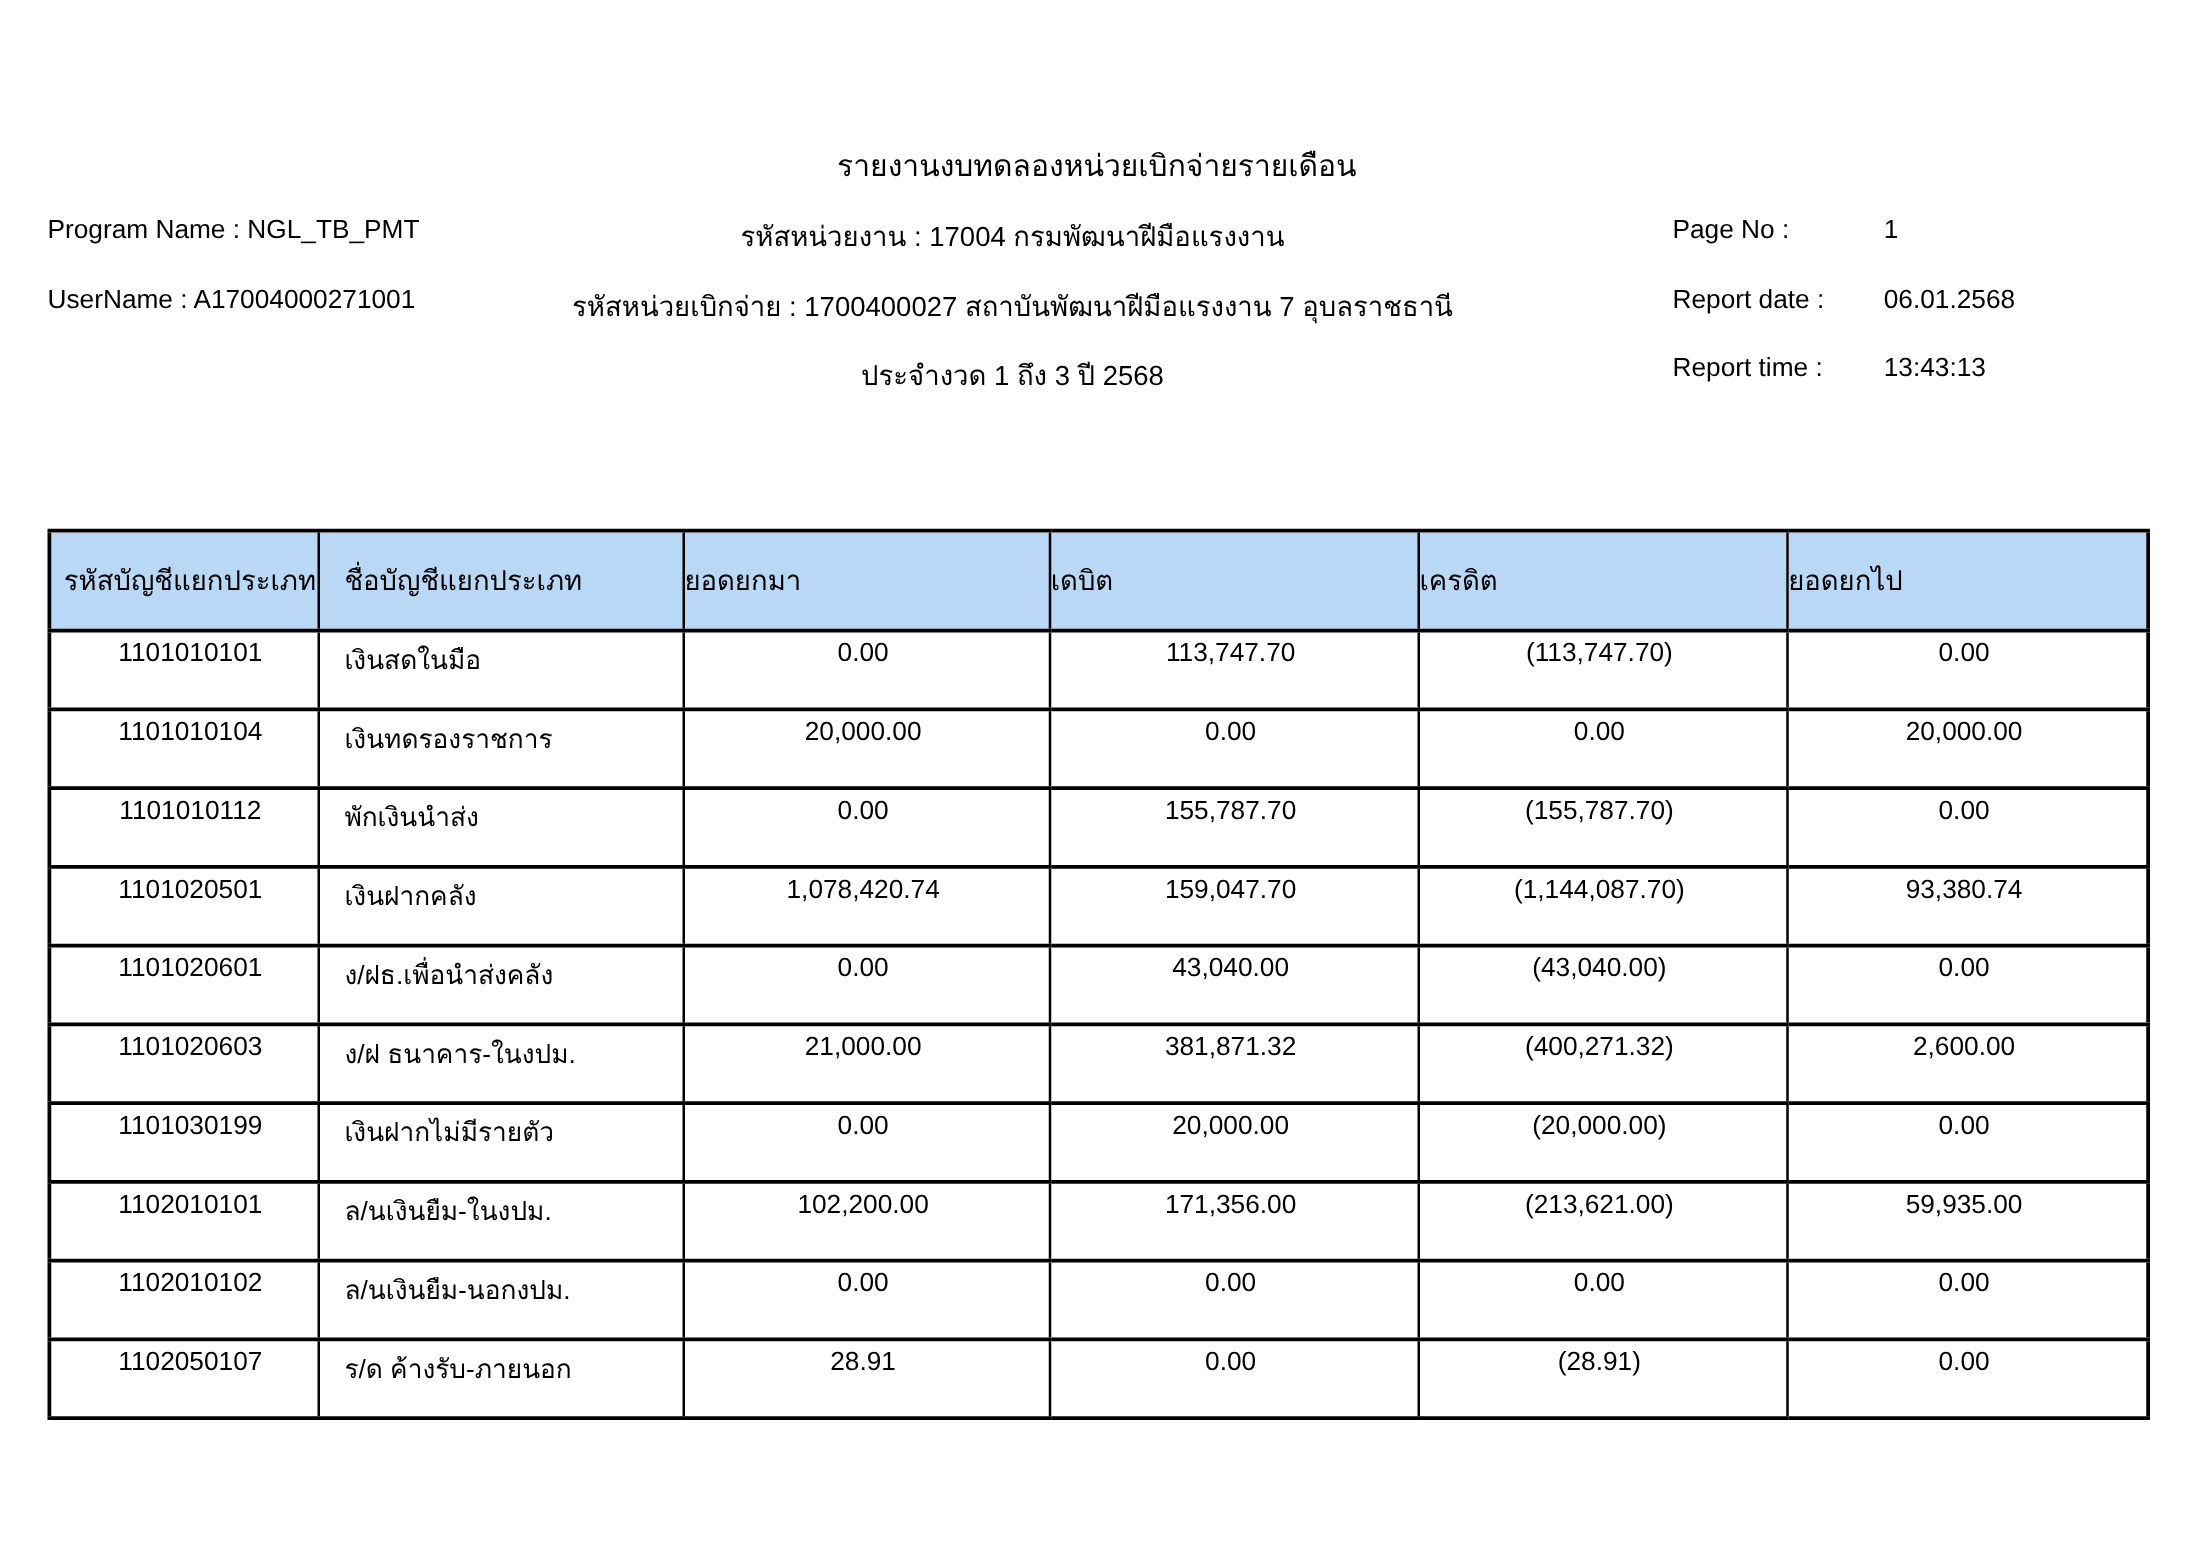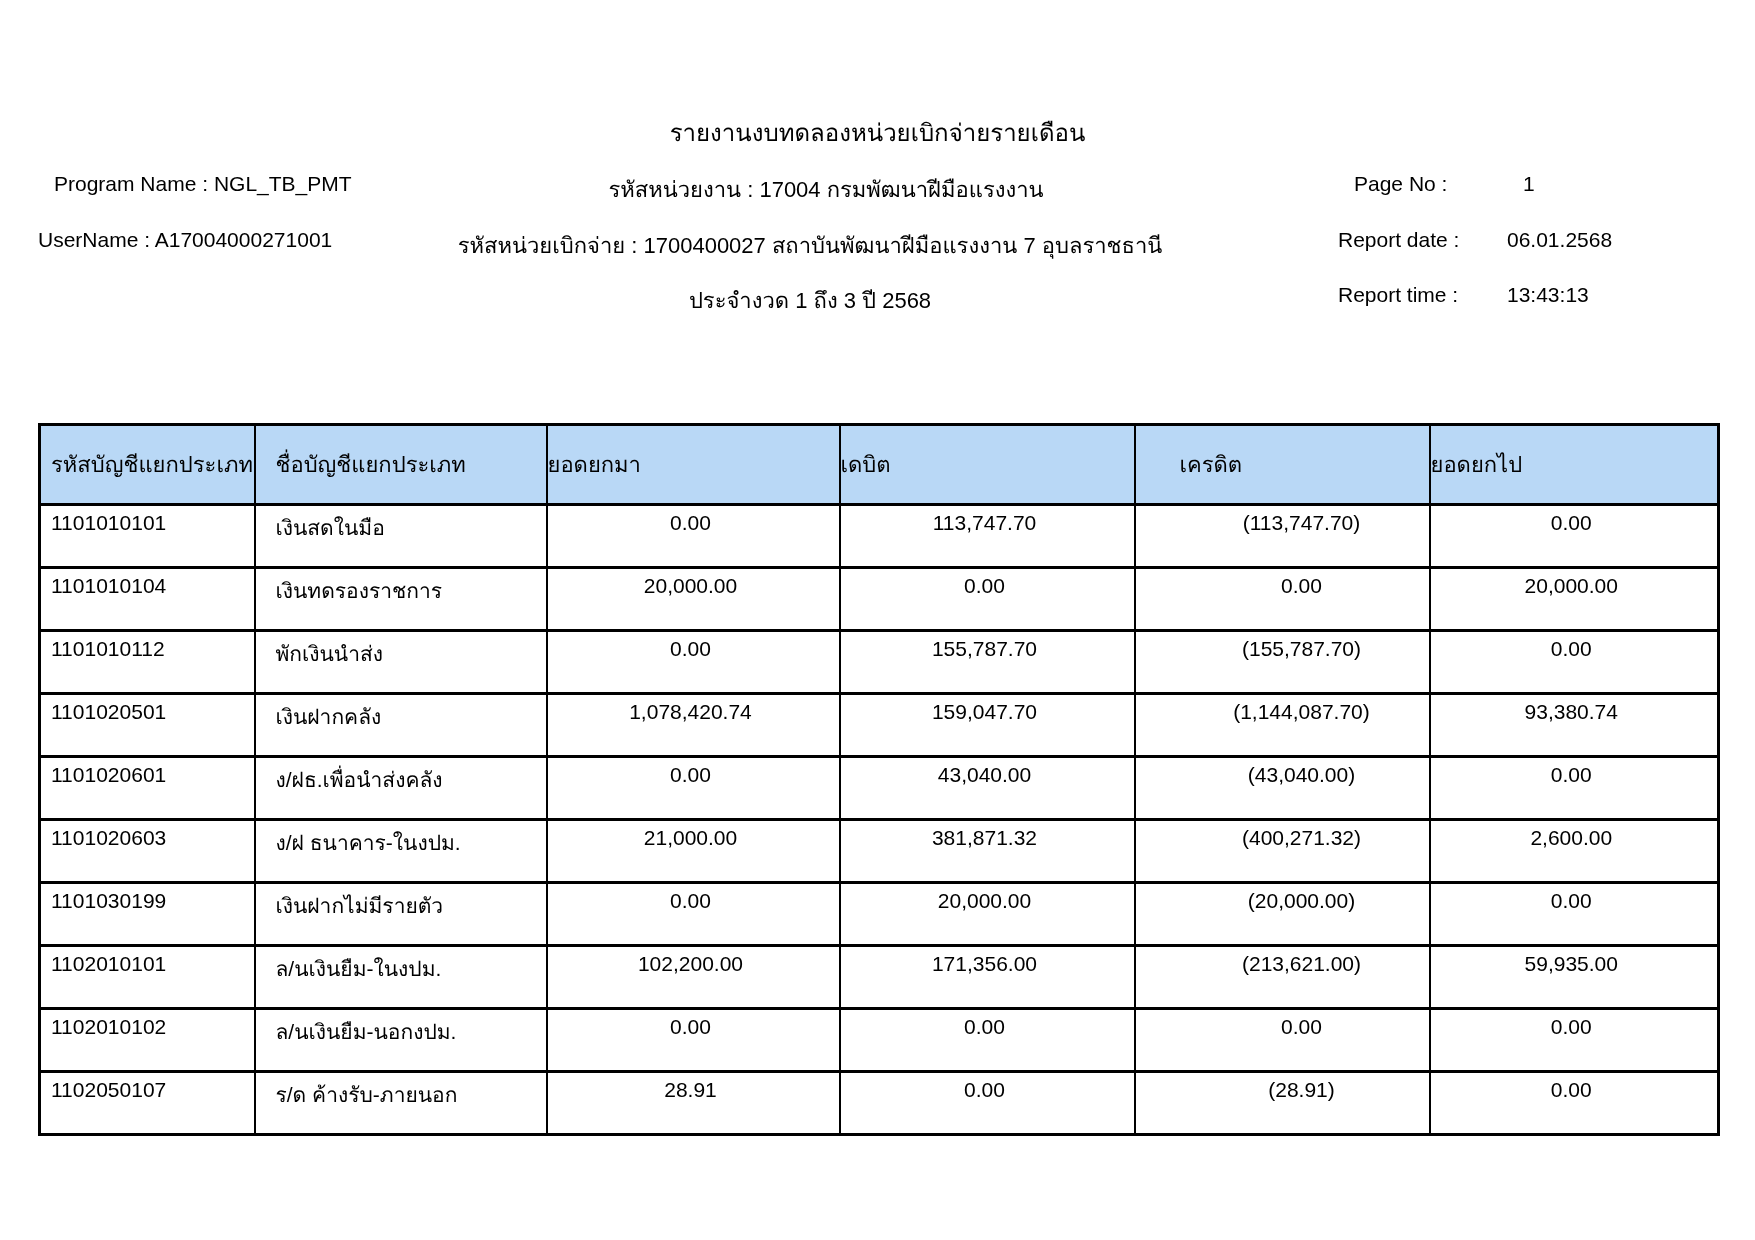--- a/index.html
+++ b/index.html
@@ -14,21 +14,21 @@
   
   .report-title {
     position: absolute; top: 113px; left: 0; width: 1755px;
     text-align: center; font-size: 24px; white-space: nowrap;
   }
   .hline { position: absolute; font-size: 21px; white-space: nowrap; }
   .left-col   { left: 38px; }
   .center-col { left: 0; width: 1620px; text-align: center; font-size: 22px; }
   .right-label { left: 1338px; }
   .right-value { left: 1507px; }
-  .row-1 { top: 172px; margin-left: 16px; }
+  .row-1 { top: 172px; }
   .row-2 { top: 228px; }
   .row-3 { top: 283px; }
 
   
   :root { --header-bg: #B9D8F6; --border-color: #000000; }
   table.tb {
     position: absolute; left: 38px; top: 423px; width: 1679px;
     border-collapse: collapse; table-layout: fixed;
     font-size: 21px;
     border: 3px solid var(--border-color);
@@ -38,25 +38,25 @@
     border-top-width: 3px; border-bottom-width: 3px;
     overflow: hidden; white-space: nowrap;
   }
   .tb thead th {
     background: var(--header-bg);
     height: 80px; font-weight: normal;
     text-align: left; vertical-align: middle;
     font-size: 22px;
   }
   .tb tbody td { height: 63px; vertical-align: top; padding-top: 5px; }
-  .c0 { width: 215px; text-align: left; padding-left: 10px; }
+  .c0 { width: 215px; text-align: center; padding-left: 10px; }
   .c1 { width: 292px; text-align: left; padding-left: 20px; }
   .c2 { width: 293px; }
   .c3 { width: 295px; }
-  .c4 { width: 295px; padding-left: 44px; }
+  .c4 { width: 295px; }
   .c5 { width: 289px; }
   .num { text-align: center; padding-right: 5px; }
 </style>
 </head>
 <body>
 
 <div class="page">
 
   <div class="report-title">รายงานงบทดลองหน่วยเบิกจ่ายรายเดือน</div>
 

